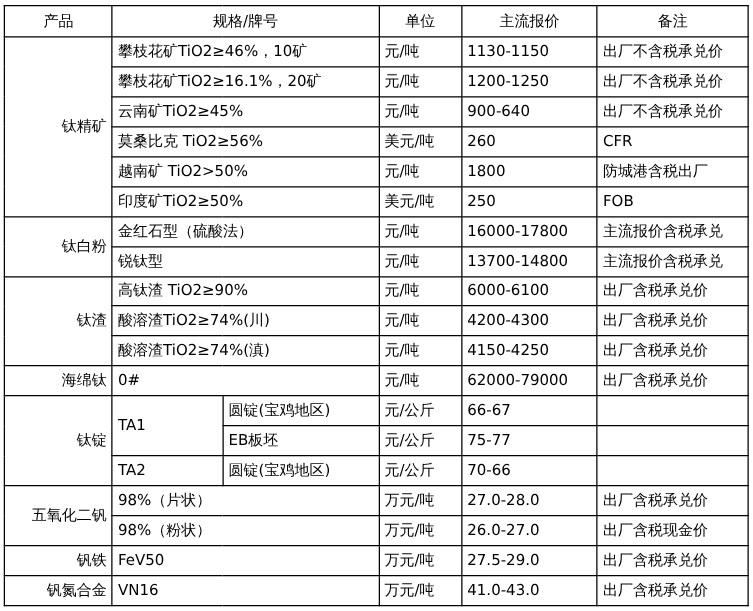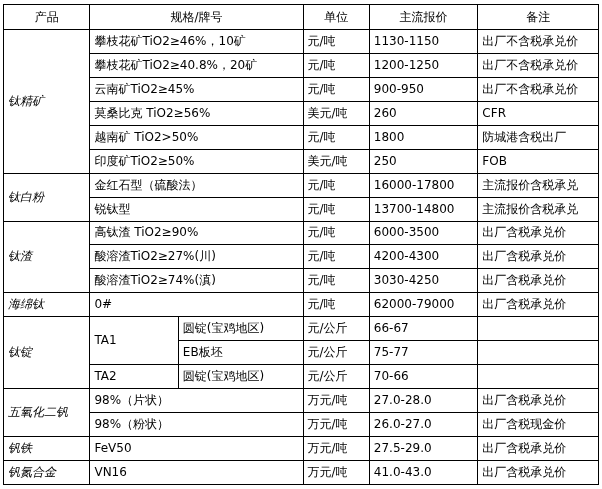--- a/index.html
+++ b/index.html
@@ -37,24 +37,23 @@
     overflow: hidden;
     white-space: nowrap;
   }
   .hdr {
     text-align: center;
     font-weight: bold;
     font-size: 13.5px;
     height: 24px;
   }
   .cat {
-    text-align: left;
+    text-align: right;
     font-weight: bold;
     font-size: 13.5px;
-    font-style: italic;
   }
   .left {
     text-align: left;
   }
   .col-a { width: 86px; }
   .col-b { width: 88px; }
   .col-c { width: 124px; }
   .col-d { width: 66px; }
   .col-e { width: 108px; }
   .col-f { width: 120px; }
@@ -84,29 +83,29 @@
     </thead>
     <tbody id="tbody">
         <tr class="row">
           <td class="cat" rowspan="6">钛精矿</td>
           <td class="left" colspan="2">攀枝花矿TiO2≥46%，10矿</td>
           <td class="left">元/吨</td>
           <td class="left">1130-1150</td>
           <td class="left">出厂不含税承兑价</td>
         </tr>
         <tr class="row">
-          <td class="left" colspan="2">攀枝花矿TiO2≥40.8%，20矿</td>
+          <td class="left" colspan="2">攀枝花矿TiO2≥16.1%，20矿</td>
           <td class="left">元/吨</td>
           <td class="left">1200-1250</td>
           <td class="left">出厂不含税承兑价</td>
         </tr>
         <tr class="row">
           <td class="left" colspan="2">云南矿TiO2≥45%</td>
           <td class="left">元/吨</td>
-          <td class="left">900-950</td>
+          <td class="left">900-640</td>
           <td class="left">出厂不含税承兑价</td>
         </tr>
         <tr class="row">
           <td class="left" colspan="2">莫桑比克  TiO2≥56%</td>
           <td class="left">美元/吨</td>
           <td class="left">260</td>
           <td class="left">CFR</td>
         </tr>
         <tr class="row">
           <td class="left" colspan="2">越南矿 TiO2&gt;50%</td>
@@ -130,33 +129,33 @@
         <tr class="row">
           <td class="left" colspan="2">锐钛型</td>
           <td class="left">元/吨</td>
           <td class="left">13700-14800</td>
           <td class="left">主流报价含税承兑</td>
         </tr>
         <tr class="row">
           <td class="cat" rowspan="3">钛渣</td>
           <td class="left" colspan="2">高钛渣  TiO2≥90%</td>
           <td class="left">元/吨</td>
-          <td class="left">6000-3500</td>
-          <td class="left">出厂含税承兑价</td>
-        </tr>
-        <tr class="row">
-          <td class="left" colspan="2">酸溶渣TiO2≥27%(川)</td>
+          <td class="left">6000-6100</td>
+          <td class="left">出厂含税承兑价</td>
+        </tr>
+        <tr class="row">
+          <td class="left" colspan="2">酸溶渣TiO2≥74%(川)</td>
           <td class="left">元/吨</td>
           <td class="left">4200-4300</td>
           <td class="left">出厂含税承兑价</td>
         </tr>
         <tr class="row">
           <td class="left" colspan="2">酸溶渣TiO2≥74%(滇)</td>
           <td class="left">元/吨</td>
-          <td class="left">3030-4250</td>
+          <td class="left">4150-4250</td>
           <td class="left">出厂含税承兑价</td>
         </tr>
         <tr class="row">
           <td class="cat" rowspan="1">海绵钛</td>
           <td class="left" colspan="2">0#</td>
           <td class="left">元/吨</td>
           <td class="left">62000-79000</td>
           <td class="left">出厂含税承兑价</td>
         </tr>
         <tr class="row">

